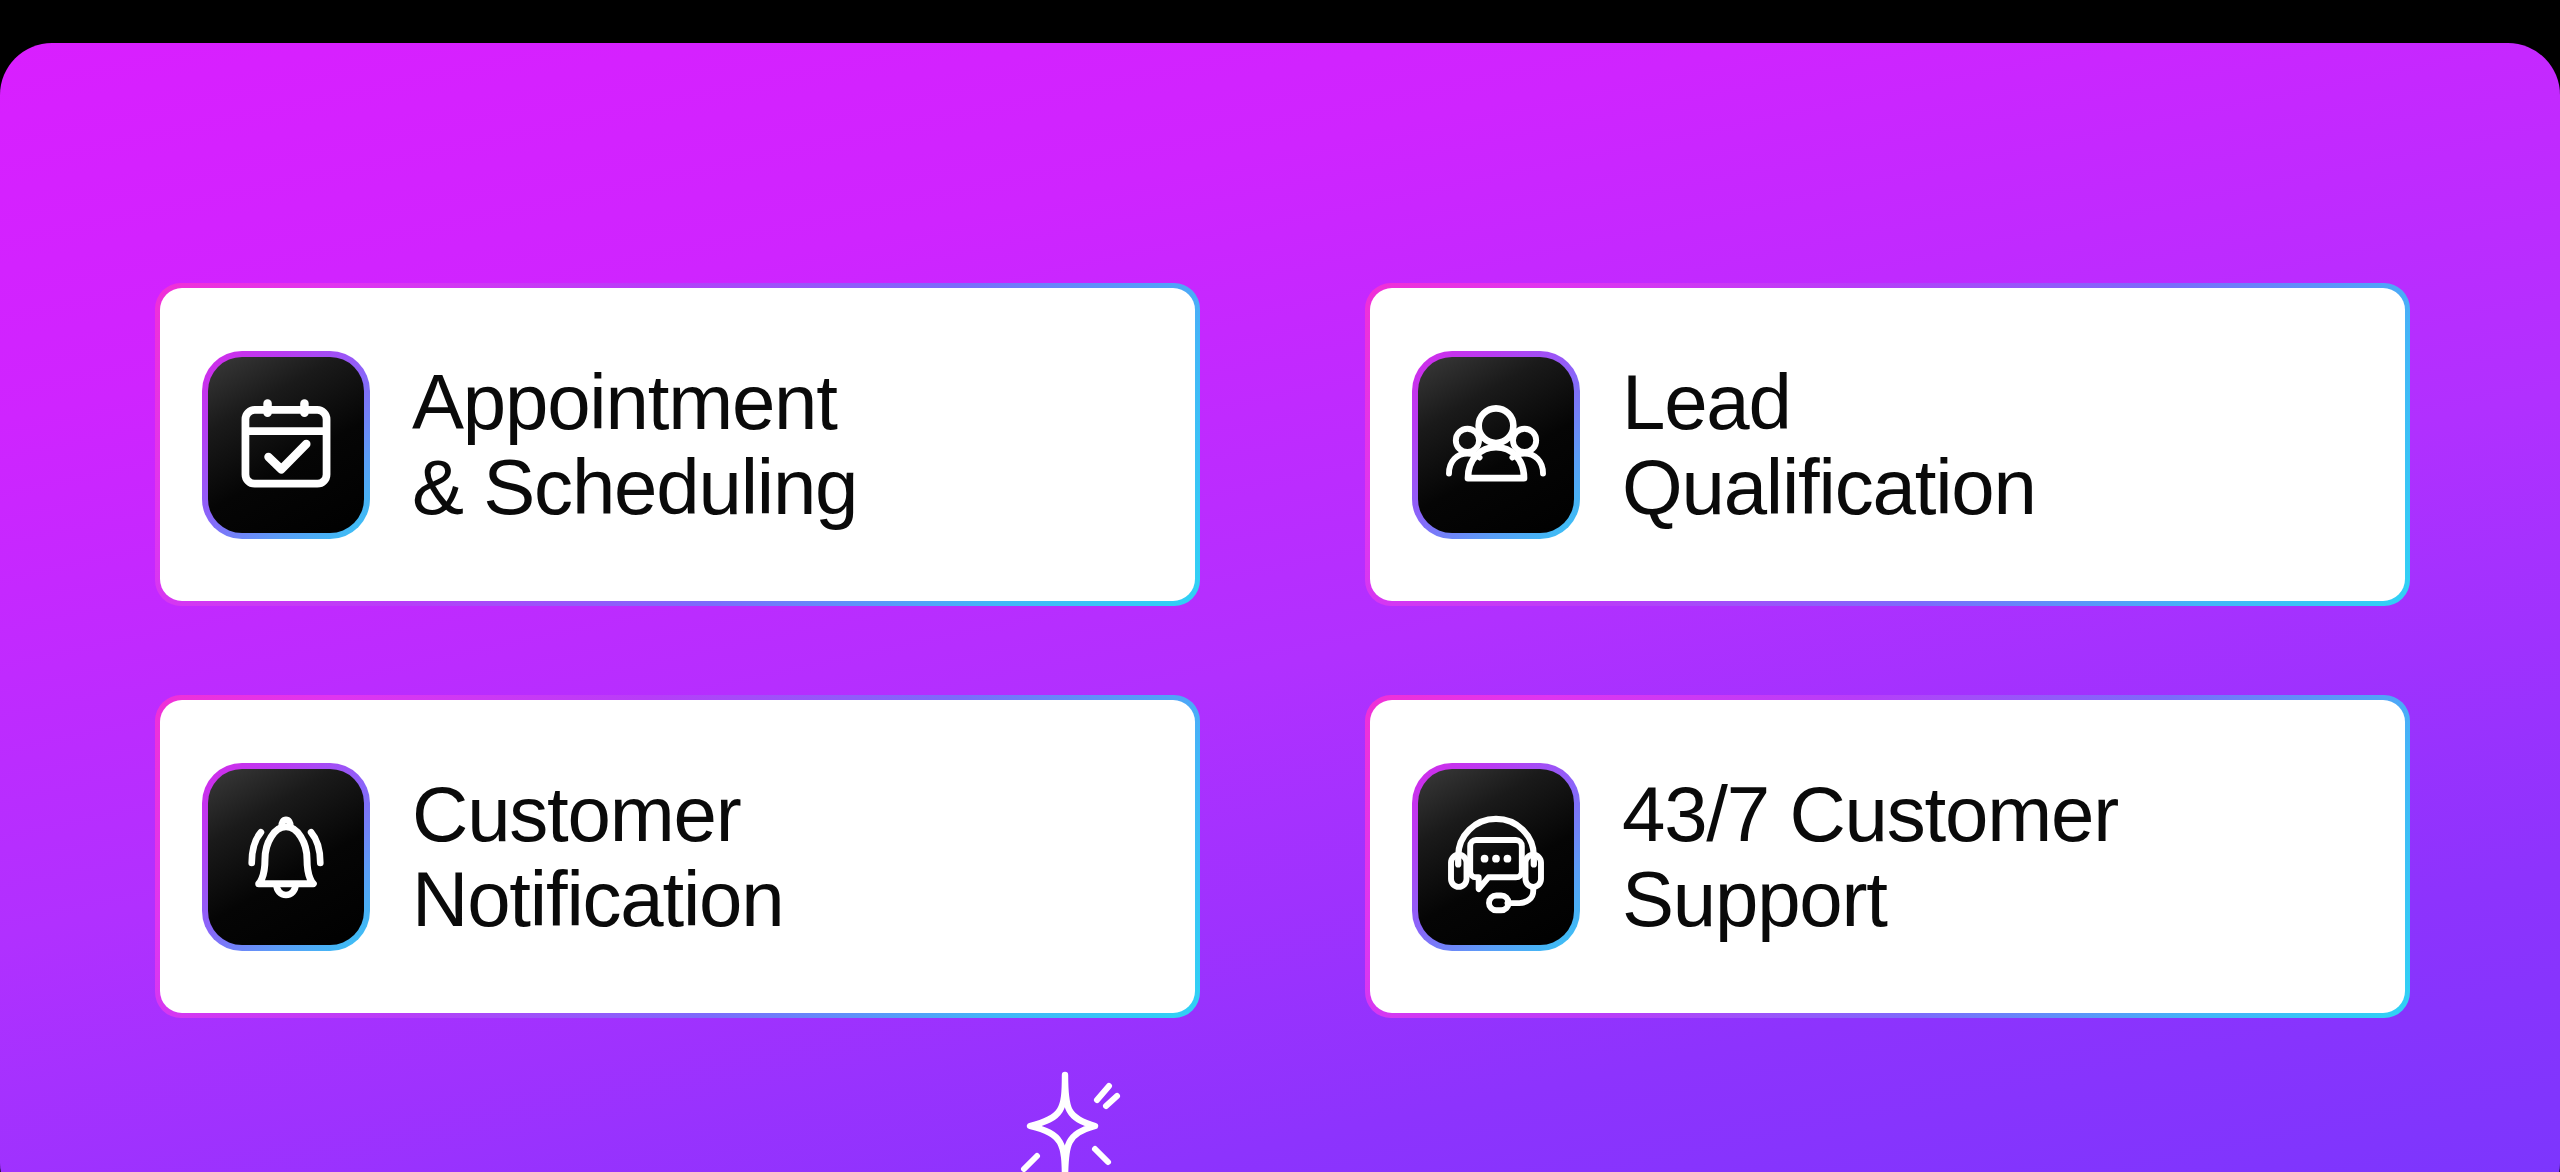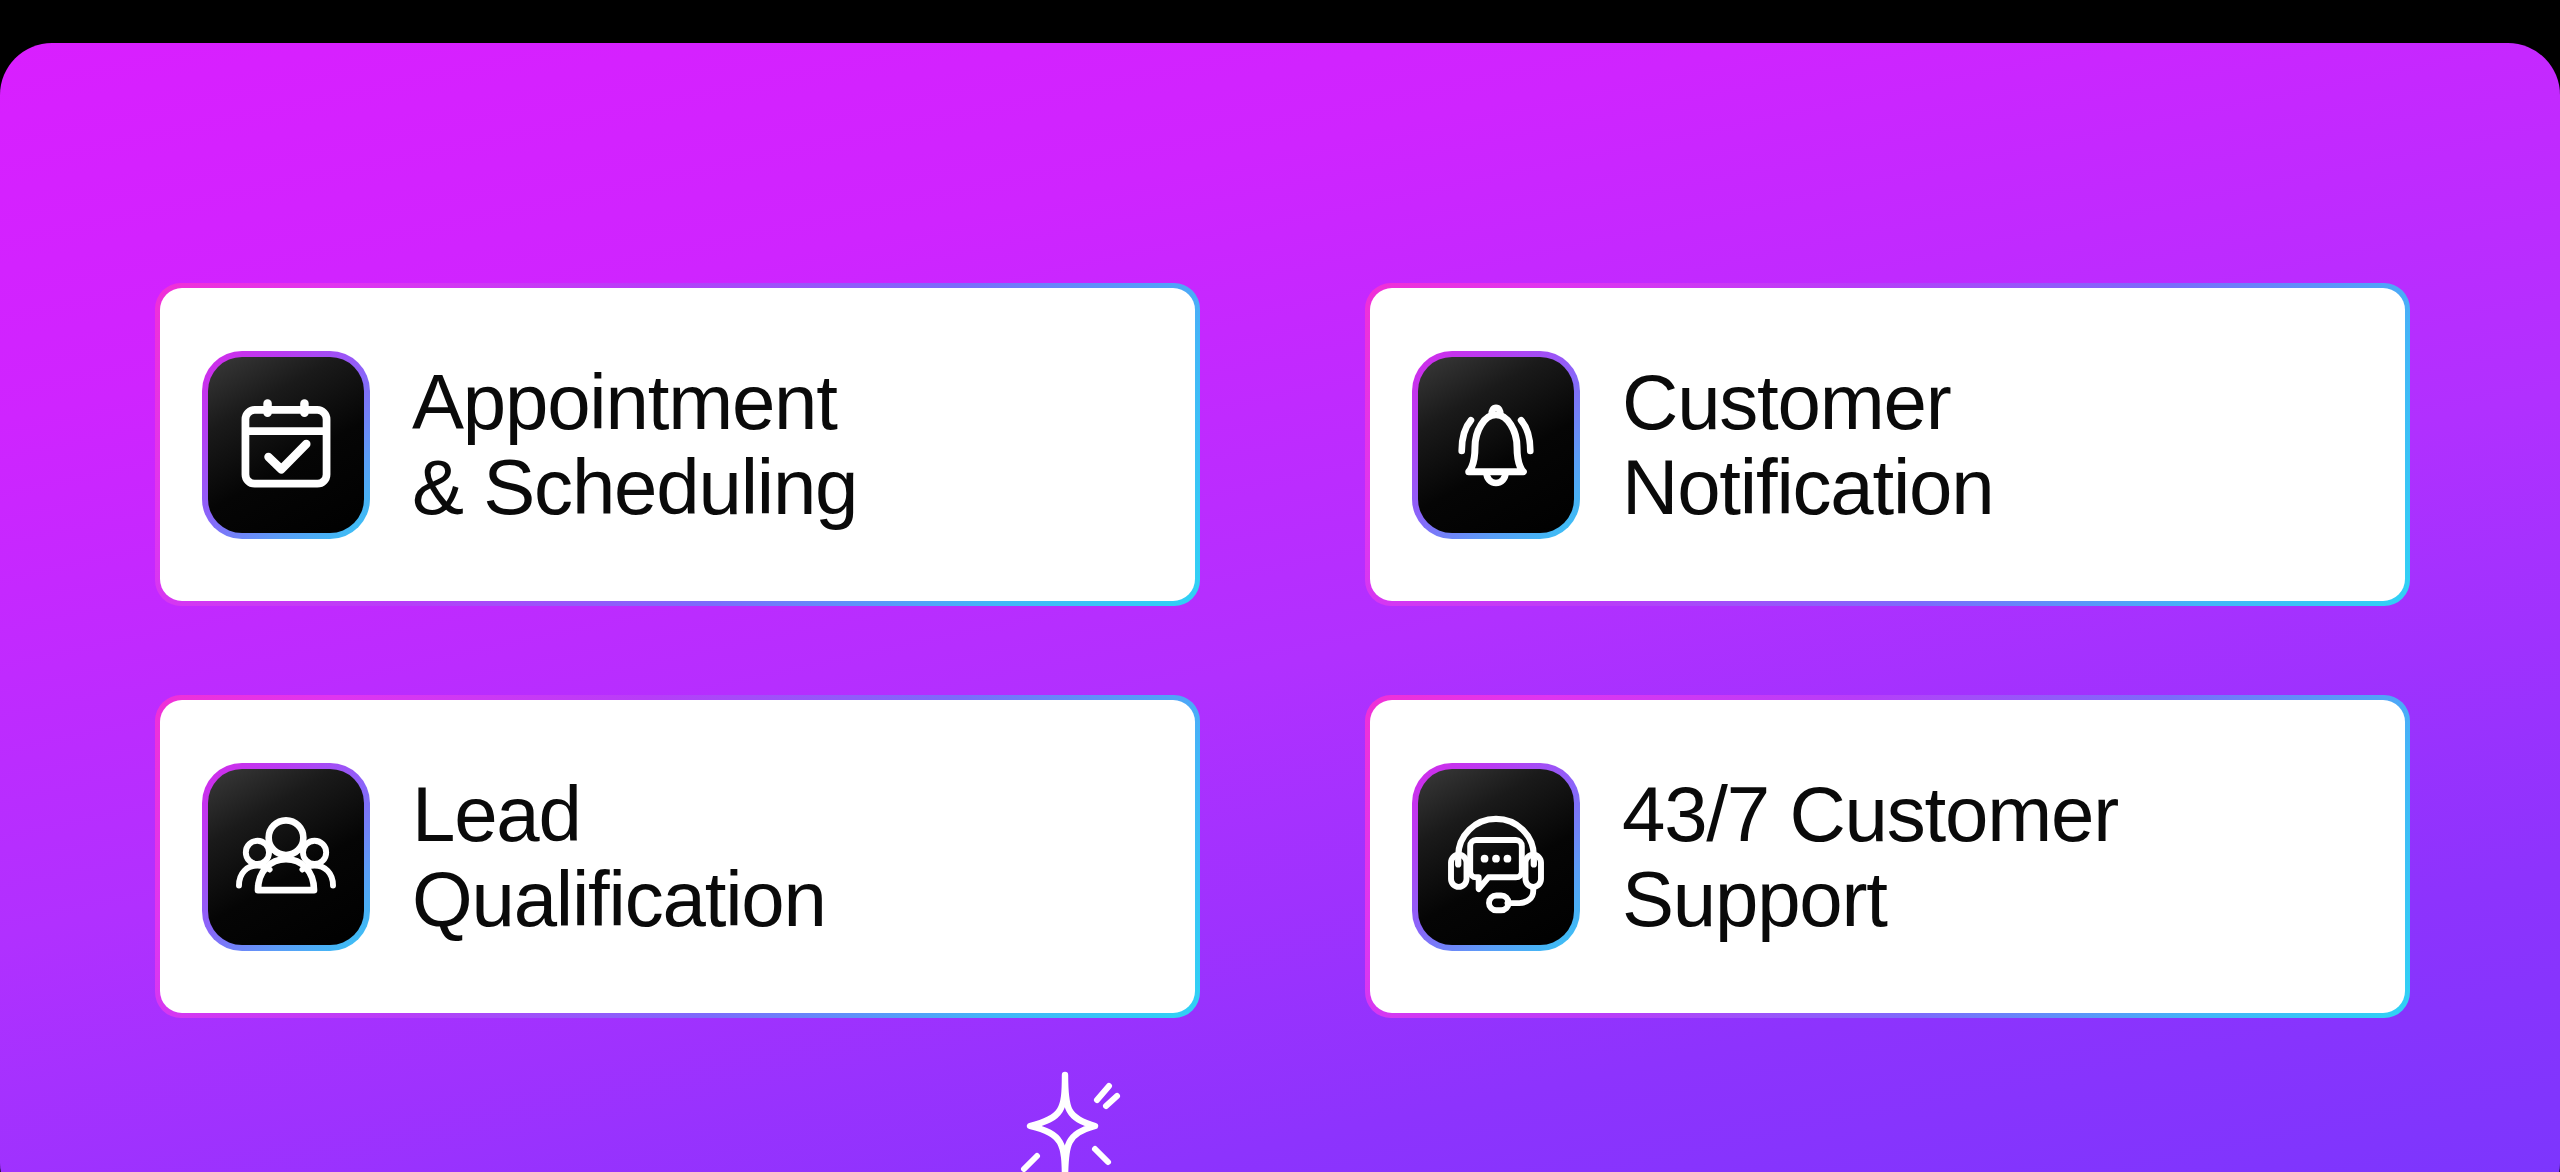--- a/index.html
+++ b/index.html
@@ -134,56 +134,56 @@
 &amp; Scheduling</div>
       </div>
     </div>
 
     <div class="card">
       <div class="card-inner">
         <div class="icon-tile">
           <div class="icon-tile-inner">
             <svg width="118" height="118" viewBox="0 0 64 64" fill="none" aria-hidden="true">
 
+              <circle cx="16.5" cy="29.5" r="6.3" stroke="#ffffff" stroke-width="3.2"></circle>
+              <path d="M6.5 47.5 C6.5 40.6 11 36.6 16.5 36.6 C19 36.6 21.3 37.4 23.1 38.8" stroke="#ffffff" stroke-width="3.2" stroke-linecap="round"></path>
+
+              <circle cx="47.5" cy="29.5" r="6.3" stroke="#ffffff" stroke-width="3.2"></circle>
+              <path d="M57.5 47.5 C57.5 40.6 53 36.6 47.5 36.6 C45 36.6 42.7 37.4 40.9 38.8" stroke="#ffffff" stroke-width="3.2" stroke-linecap="round"></path>
+
+              <circle cx="32" cy="21.5" r="9.4" stroke="#ffffff" stroke-width="3.6"></circle>
+              <path d="M16.8 50 C16.8 39.6 23.6 33.2 32 33.2 C40.4 33.2 47.2 39.6 47.2 50 Z" stroke="#ffffff" stroke-width="3.6" stroke-linejoin="round"></path>
+            </svg>
+          </div>
+        </div>
+        <div class="card-label">Lead
+Qualification</div>
+      </div>
+    </div>
+
+    <div class="card">
+      <div class="card-inner">
+        <div class="icon-tile">
+          <div class="icon-tile-inner">
+            <svg width="118" height="118" viewBox="0 0 64 64" fill="none" aria-hidden="true">
+
               <path d="M29.6 15.5 C29.6 13.2 30.6 11.8 32 11.8 C33.4 11.8 34.4 13.2 34.4 15.5" stroke="#ffffff" stroke-width="3.6" stroke-linecap="round"></path>
 
               <path d="M17.2 46.5 C17.2 46.5 20.6 43.6 20.6 33.2 C20.6 24.2 25.7 15.6 32 15.6
                        C38.3 15.6 43.4 24.2 43.4 33.2 C43.4 43.6 46.8 46.5 46.8 46.5 Z" stroke="#ffffff" stroke-width="3.8" stroke-linejoin="round"></path>
 
               <path d="M26.8 46.8 C26.8 50.2 29.1 52.6 32 52.6 C34.9 52.6 37.2 50.2 37.2 46.8" stroke="#ffffff" stroke-width="3.6" stroke-linecap="round"></path>
 
               <path d="M13.4 35.2 C13.4 27.6 15.2 22.3 18.4 18.6" stroke="#ffffff" stroke-width="3.6" stroke-linecap="round"></path>
               <path d="M50.6 35.2 C50.6 27.6 48.8 22.3 45.6 18.6" stroke="#ffffff" stroke-width="3.6" stroke-linecap="round"></path>
             </svg>
           </div>
         </div>
         <div class="card-label">Customer
 Notification</div>
-      </div>
-    </div>
-
-    <div class="card">
-      <div class="card-inner">
-        <div class="icon-tile">
-          <div class="icon-tile-inner">
-            <svg width="118" height="118" viewBox="0 0 64 64" fill="none" aria-hidden="true">
-
-              <circle cx="16.5" cy="29.5" r="6.3" stroke="#ffffff" stroke-width="3.2"></circle>
-              <path d="M6.5 47.5 C6.5 40.6 11 36.6 16.5 36.6 C19 36.6 21.3 37.4 23.1 38.8" stroke="#ffffff" stroke-width="3.2" stroke-linecap="round"></path>
-
-              <circle cx="47.5" cy="29.5" r="6.3" stroke="#ffffff" stroke-width="3.2"></circle>
-              <path d="M57.5 47.5 C57.5 40.6 53 36.6 47.5 36.6 C45 36.6 42.7 37.4 40.9 38.8" stroke="#ffffff" stroke-width="3.2" stroke-linecap="round"></path>
-
-              <circle cx="32" cy="21.5" r="9.4" stroke="#ffffff" stroke-width="3.6"></circle>
-              <path d="M16.8 50 C16.8 39.6 23.6 33.2 32 33.2 C40.4 33.2 47.2 39.6 47.2 50 Z" stroke="#ffffff" stroke-width="3.6" stroke-linejoin="round"></path>
-            </svg>
-          </div>
-        </div>
-        <div class="card-label">Lead
-Qualification</div>
       </div>
     </div>
 
     <div class="card">
       <div class="card-inner">
         <div class="icon-tile">
           <div class="icon-tile-inner">
             <svg width="118" height="118" viewBox="0 0 64 64" fill="none" aria-hidden="true">
 
               <path d="M11.5 36 V31.5 C11.5 20.2 20.7 11.3 32 11.3 C43.3 11.3 52.5 20.2 52.5 31.5 V36" stroke="#ffffff" stroke-width="3.4" stroke-linecap="round"></path>

